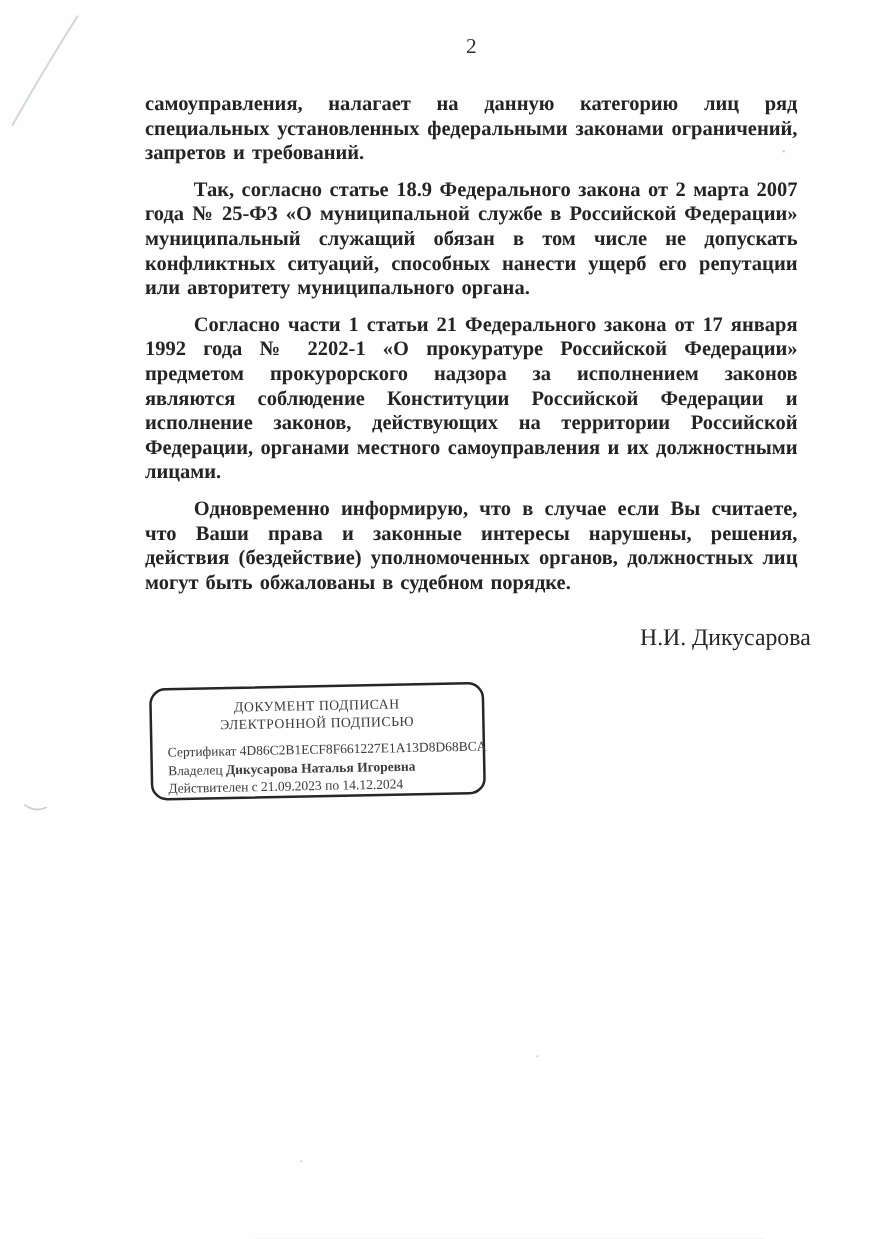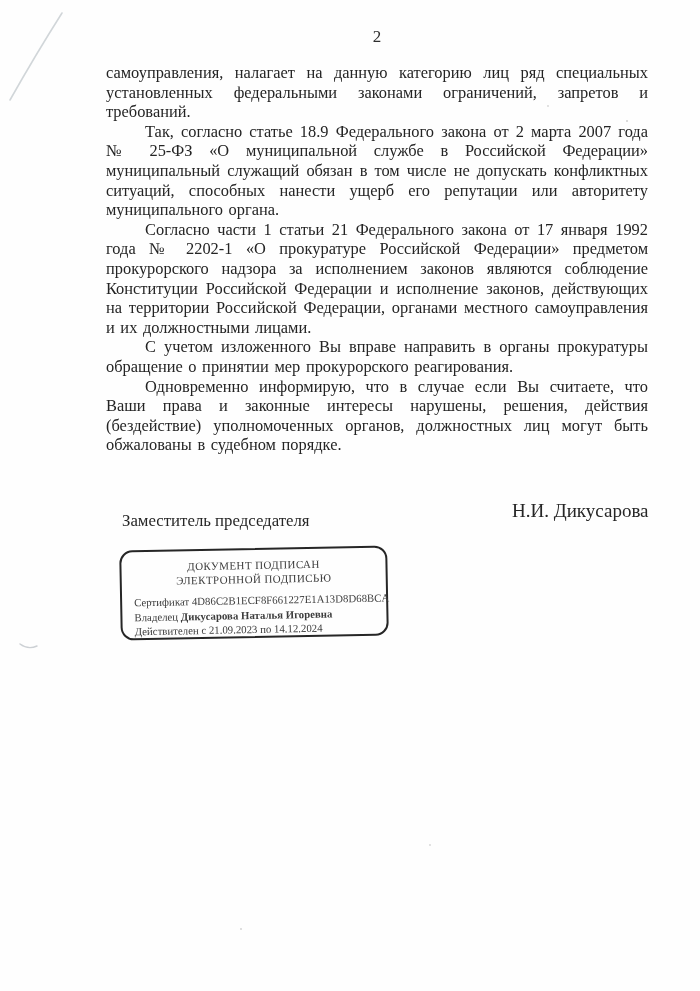--- a/index.html
+++ b/index.html
@@ -26,21 +26,21 @@
     position: absolute;
     top: 63px;
     left: 106px;
     width: 542px;
     font-size: 16.4px;
     line-height: 19.6px;
     text-align: justify;
     word-spacing: 1.5px;
     color: #242424;
   }
-  .body-text p { margin: 0; }
+  .body-text p { margin: 10px; font-weight: bold; }
   .body-text p.indent { text-indent: 39px; }
   .sig-title {
     position: absolute;
     top: 511px;
     left: 122px;
     font-size: 16.8px;
     color: #262626;
     white-space: nowrap;
   }
   .sig-name {
@@ -101,25 +101,23 @@
     <circle cx="430" cy="845" r="0.9" fill="#d4d4d4"></circle>
     <circle cx="241" cy="929" r="0.9" fill="#d0d0d0"></circle>
   </svg>
 
   <div class="page-number">2</div>
 
   <div class="body-text">
     <p>самоуправления, налагает на данную категорию лиц ряд специальных установленных федеральными законами ограничений, запретов и требований.</p>
     <p class="indent">Так, согласно статье 18.9 Федерального закона от 2 марта 2007 года № 25-ФЗ «О муниципальной службе в Российской Федерации» муниципальный служащий обязан в том числе не допускать конфликтных ситуаций, способных нанести ущерб его репутации или авторитету муниципального органа.</p>
     <p class="indent">Согласно части 1 статьи 21 Федерального закона от 17 января 1992 года № 2202-1 «О прокуратуре Российской Федерации» предметом прокурорского надзора за исполнением законов являются соблюдение Конституции Российской Федерации и исполнение законов, действующих на территории Российской Федерации, органами местного самоуправления и их должностными лицами.</p>
-    <p class="indent">С учетом изложенного Вы вправе направить в органы прокуратуры обращение о принятии мер прокурорского реагирования.</p>
     <p class="indent">Одновременно информирую, что в случае если Вы считаете, что Ваши права и законные интересы нарушены, решения, действия (бездействие) уполномоченных органов, должностных лиц могут быть обжалованы в судебном порядке.</p>
   </div>
 
-  <div class="sig-title">Заместитель председателя</div>
   <div class="sig-name">Н.И. Дикусарова</div>
 
   <div class="stamp">
     <div class="stamp-heading">
       <div>ДОКУМЕНТ ПОДПИСАН</div>
       <div>ЭЛЕКТРОННОЙ ПОДПИСЬЮ</div>
     </div>
     <div class="stamp-rows">
       <div><span>Сертификат</span>&nbsp;<span>4D86C2B1ECF8F661227E1A13D8D68BCA</span>
       </div>

